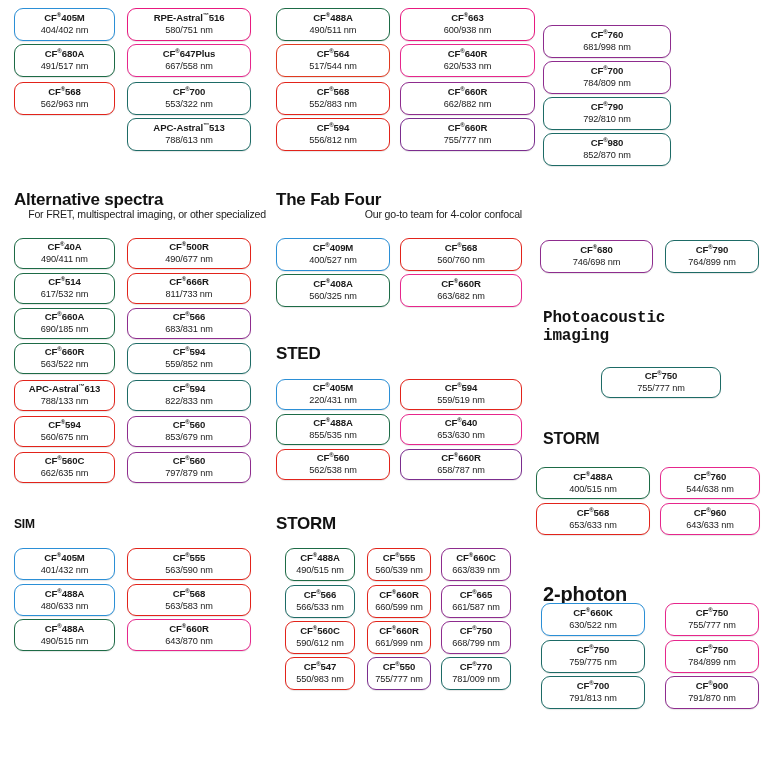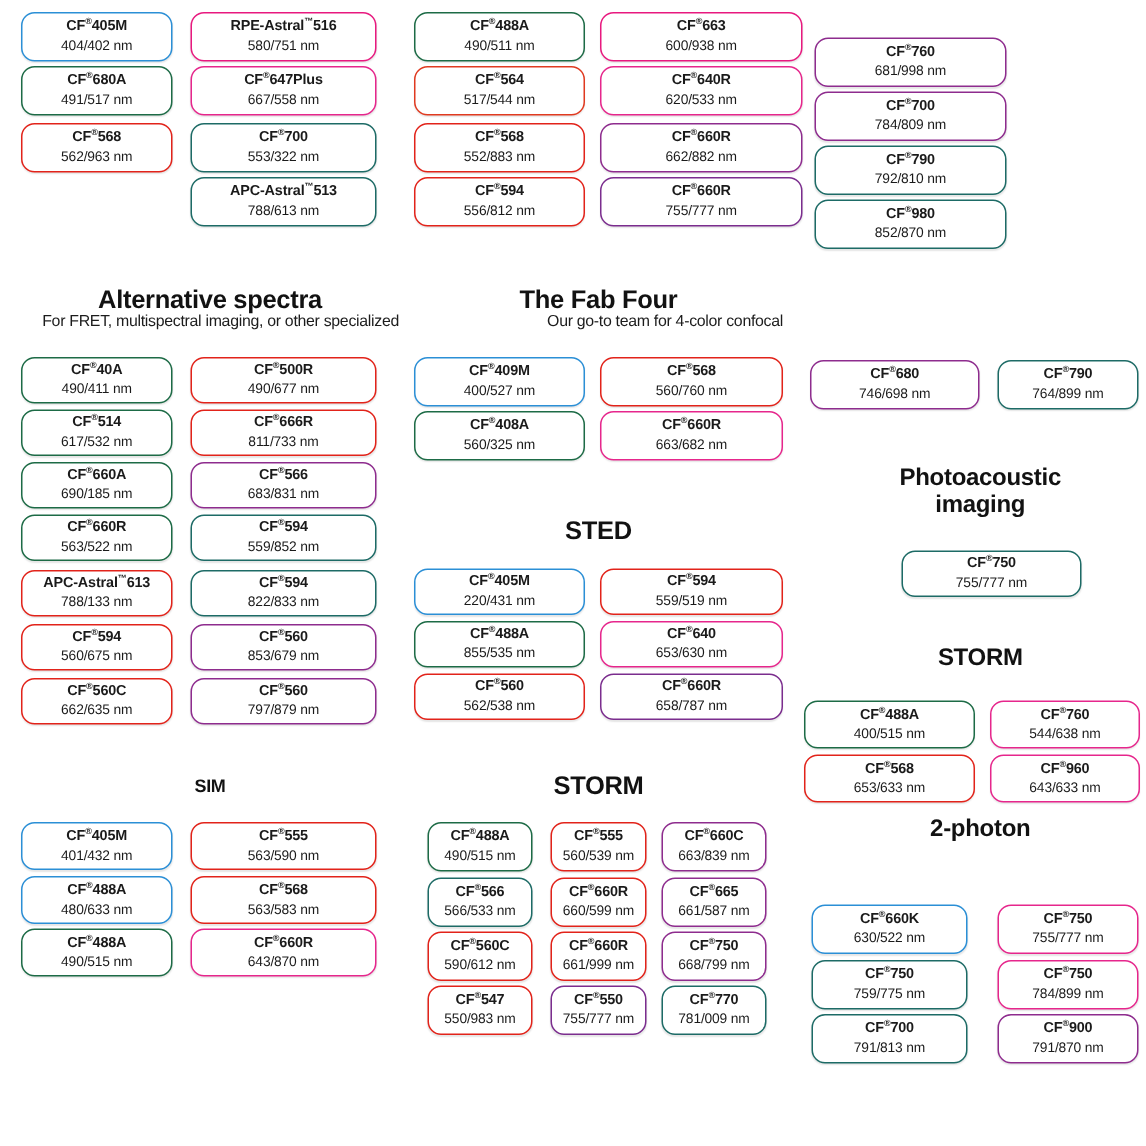--- a/index.html
+++ b/index.html
@@ -49,21 +49,21 @@
   .chip .sp {
     font-size: 9.2px;
     font-weight: normal;
     letter-spacing: -0.1px;
     white-space: nowrap;
     margin-top: 1px;
   }
   
   .sec-title {
     position: absolute;
-    text-align: center;
+    text-align: left;
     font-weight: bold;
     color: #121212;
     letter-spacing: -0.2px;
   }
   .sec-sub {
     position: absolute;
     text-align: right;
     font-size: 10.6px;
     color: #1c1c1c;
     letter-spacing: -0.2px;
@@ -326,21 +326,21 @@
       <div class="sp">781/009 nm</div>
     </div>
     <div class="chip" style="left: 540px; top: 240px; width: 113px; height: 33px; border-color: rgb(142, 44, 142);">
       <div class="nm">CF<sup>®</sup>680</div>
       <div class="sp">746/698 nm</div>
     </div>
     <div class="chip" style="left: 665px; top: 240px; width: 94px; height: 33px; border-color: rgb(29, 107, 102);">
       <div class="nm">CF<sup>®</sup>790</div>
       <div class="sp">764/899 nm</div>
     </div>
-    <div class="sec-title" style="left: 543px; top: 310px; width: 221px; font-size: 16px; line-height: 1.12;">
+    <div class="sec-title" style="left: 543px; top: 310px; width: 221px; font-size: 16px; line-height: 1.12; font-family: Liberation Mono, monospace;">
       <div>Photoacoustic</div>
       <div>imaging</div>
     </div>
     <div class="chip" style="left: 601px; top: 367px; width: 120px; height: 31px; border-color: rgb(29, 107, 102);">
       <div class="nm">CF<sup>®</sup>750</div>
       <div class="sp">755/777 nm</div>
     </div>
     <div class="sec-title" style="left: 543px; top: 430px; width: 221px; font-size: 16px;">STORM</div>
     <div class="chip" style="left: 536px; top: 467px; width: 114px; height: 32px; border-color: rgb(29, 107, 70);">
       <div class="nm">CF<sup>®</sup>488A</div>
@@ -351,21 +351,21 @@
       <div class="sp">653/633 nm</div>
     </div>
     <div class="chip" style="left: 660px; top: 467px; width: 100px; height: 32px; border-color: rgb(230, 38, 140);">
       <div class="nm">CF<sup>®</sup>760</div>
       <div class="sp">544/638 nm</div>
     </div>
     <div class="chip" style="left: 660px; top: 503px; width: 100px; height: 32px; border-color: rgb(230, 38, 140);">
       <div class="nm">CF<sup>®</sup>960</div>
       <div class="sp">643/633 nm</div>
     </div>
-    <div class="sec-title" style="left: 543px; top: 544px; width: 221px; font-size: 16px;">2-photon</div>
+    <div class="sec-title" style="left: 543px; top: 583px; width: 221px; font-size: 20px;">2-photon</div>
     <div class="chip" style="left: 541px; top: 603px; width: 104px; height: 33px; border-color: rgb(43, 143, 214);">
       <div class="nm">CF<sup>®</sup>660K</div>
       <div class="sp">630/522 nm</div>
     </div>
     <div class="chip" style="left: 541px; top: 640px; width: 104px; height: 33px; border-color: rgb(29, 107, 102);">
       <div class="nm">CF<sup>®</sup>750</div>
       <div class="sp">759/775 nm</div>
     </div>
     <div class="chip" style="left: 541px; top: 676px; width: 104px; height: 33px; border-color: rgb(29, 107, 102);">
       <div class="nm">CF<sup>®</sup>700</div>

